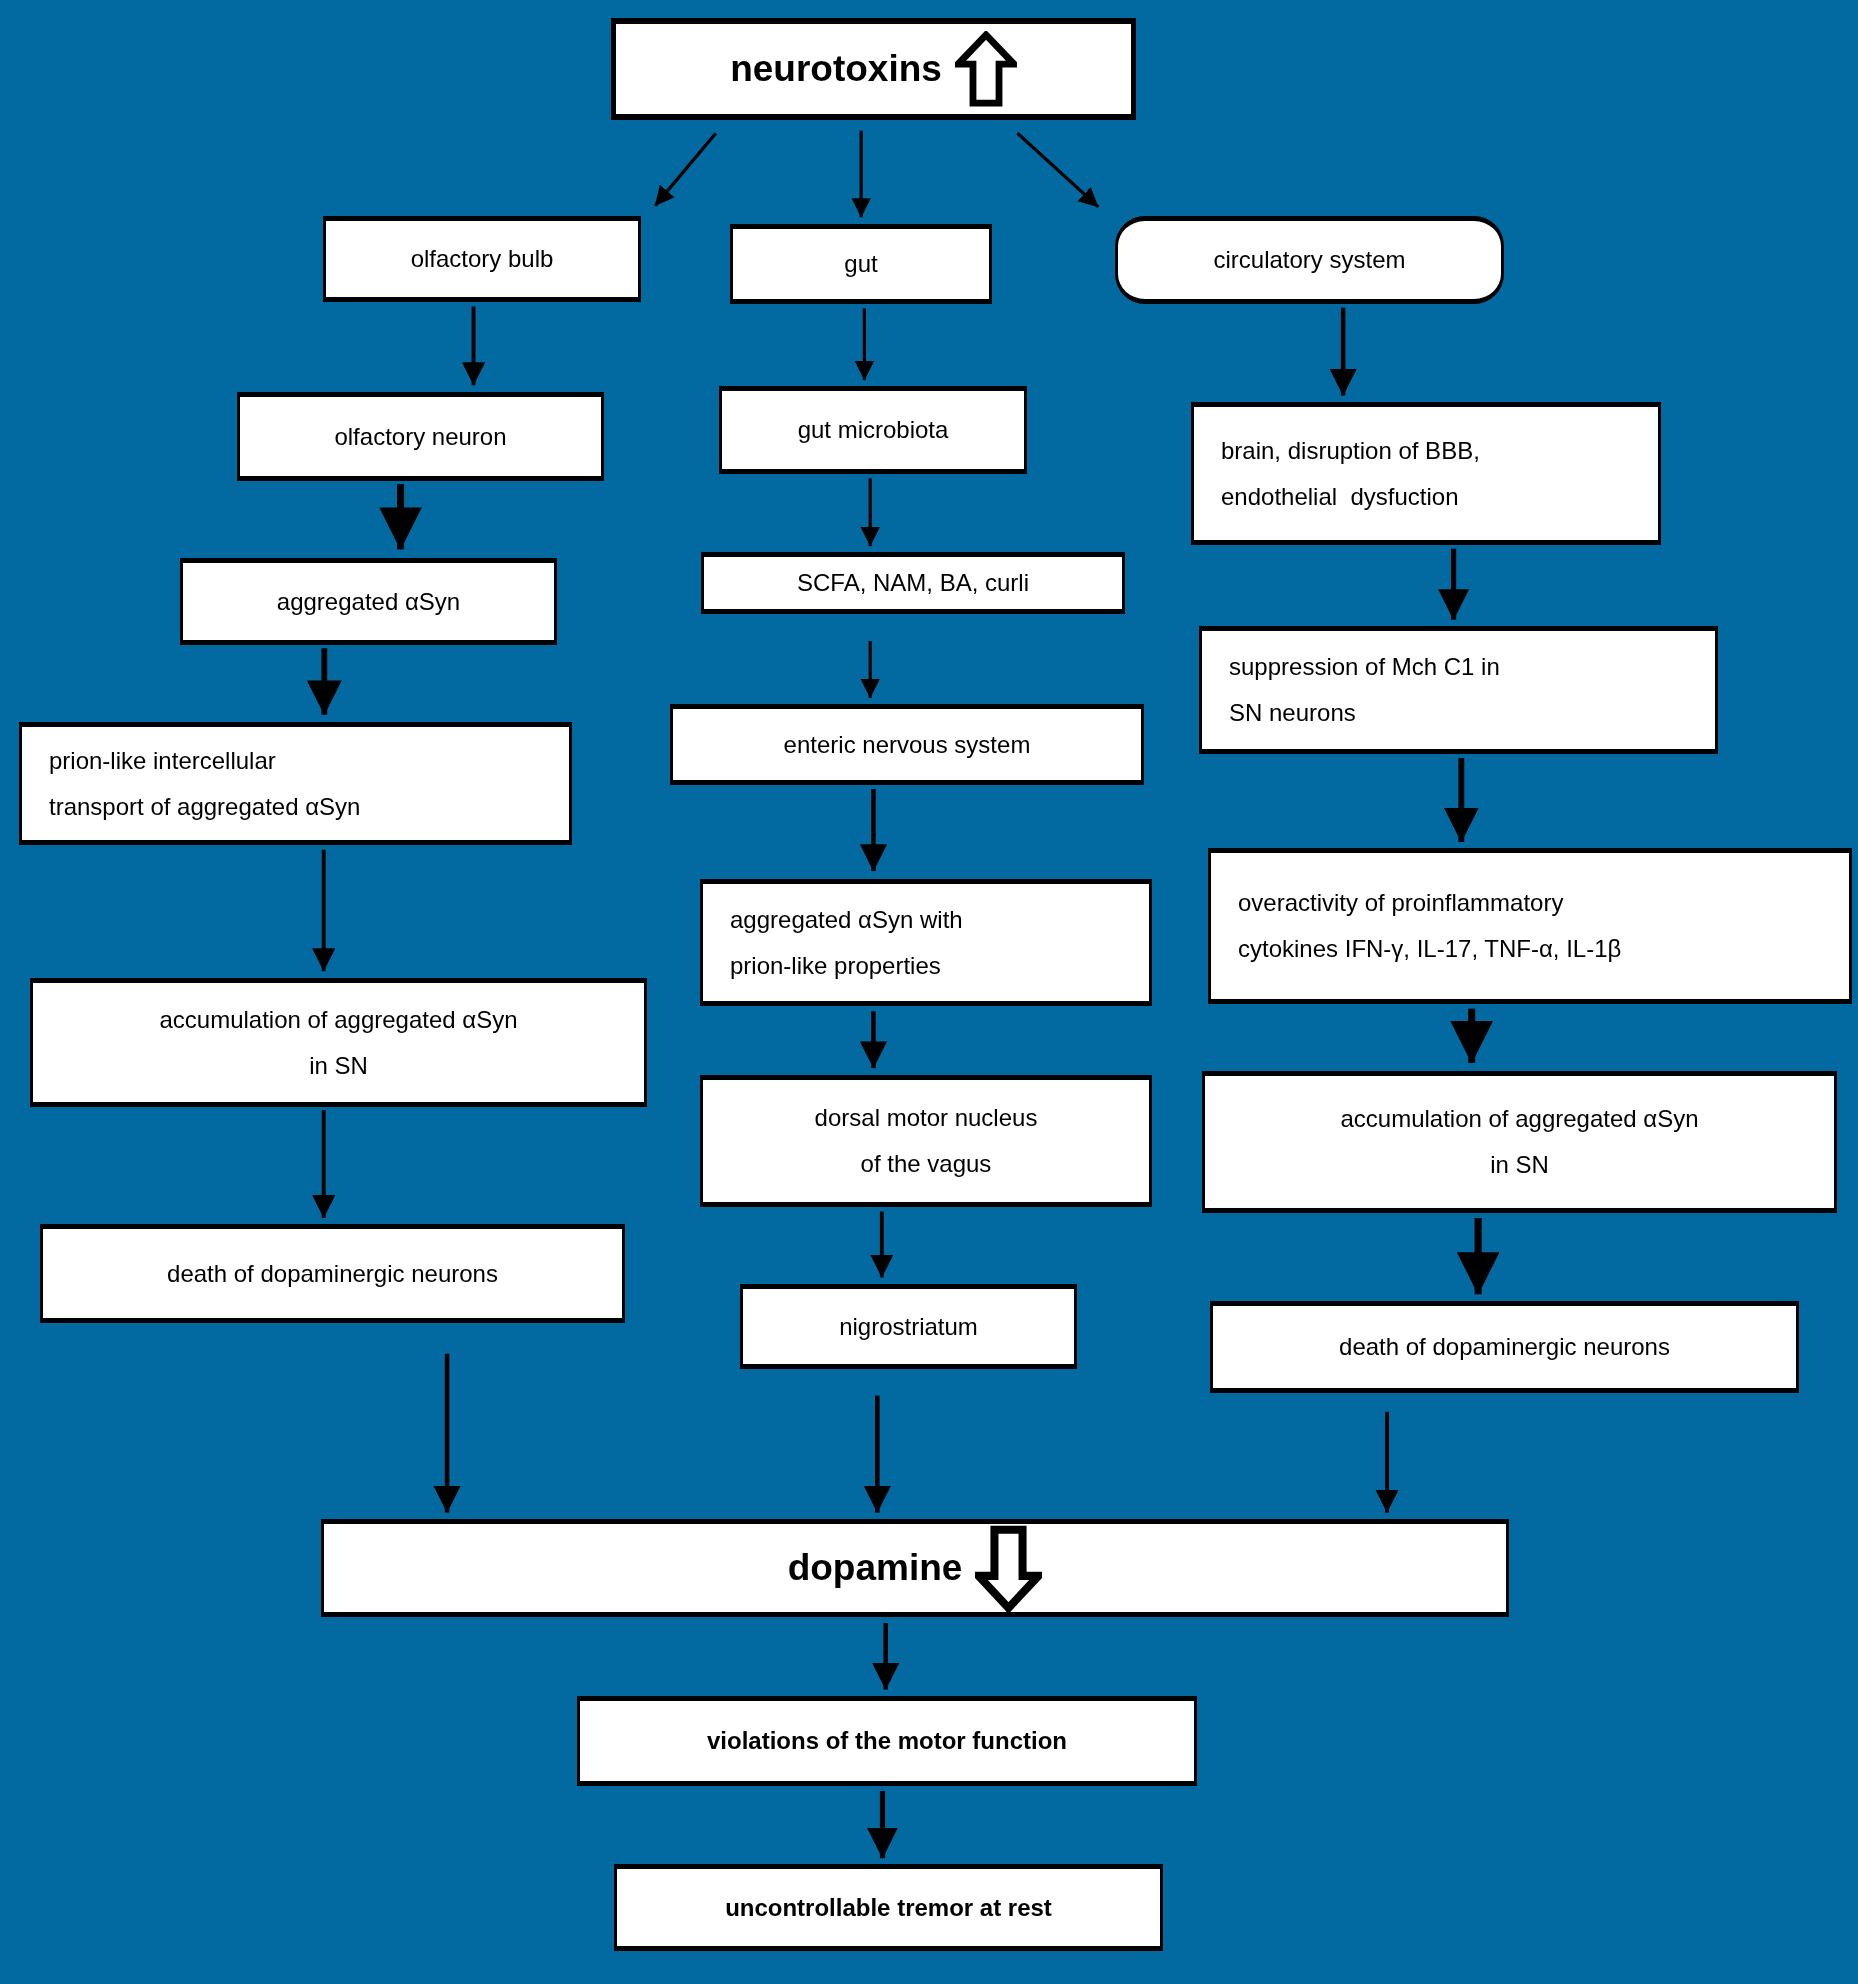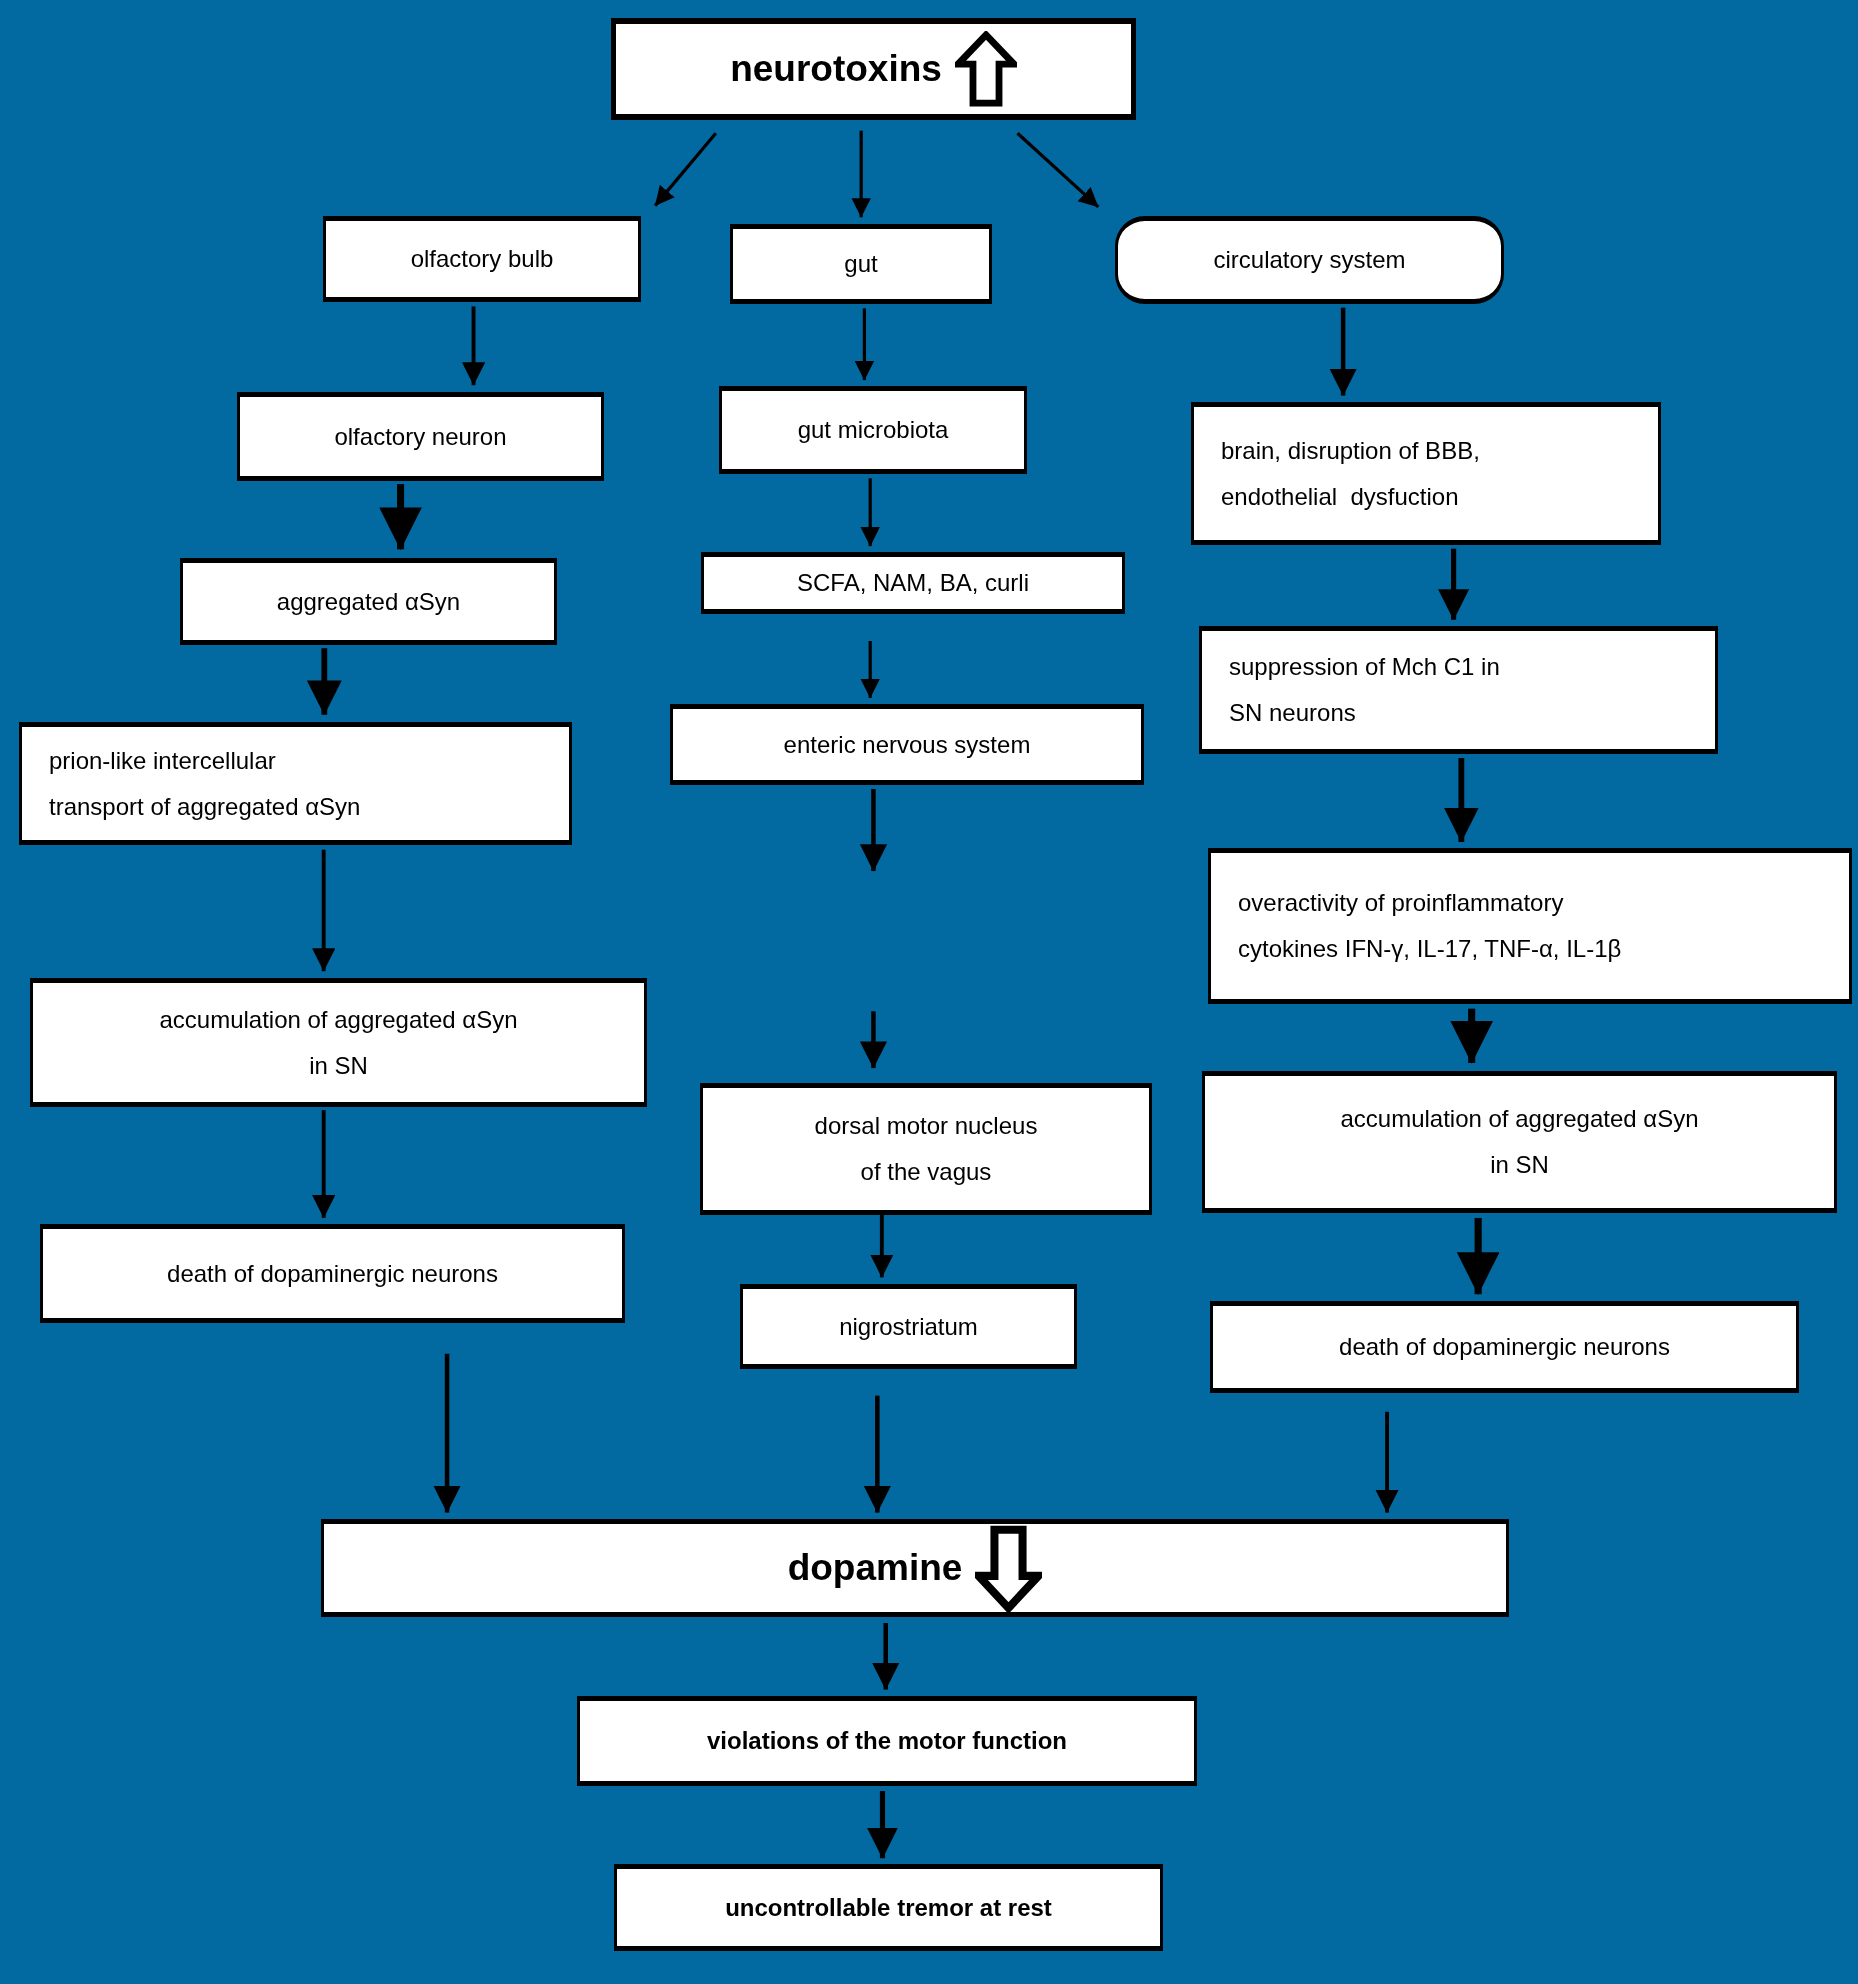--- a/index.html
+++ b/index.html
@@ -149,29 +149,33 @@
   </div>
   <div class="box align-left" style="left:1208px; top:848px; width:644px; height:156px;">
     <span class="label">overactivity of proinflammatory
 cytokines IFN-γ, IL-17, TNF-α, IL-1β</span>
   </div>
 
   <div class="box" style="left:30px; top:978px; width:617px; height:129px;">
     <span class="label">accumulation of aggregated αSyn
 in SN</span>
   </div>
+  <div class="box align-left" style="left:700px; top:879px; width:452px; height:127px;">
+    <span class="label">aggregated αSyn with
+prion-like properties</span>
+  </div>
   <div class="box" style="left:1202px; top:1071px; width:635px; height:142px;">
     <span class="label">accumulation of aggregated αSyn
 in SN</span>
   </div>
 
   <div class="box" style="left:40px; top:1224px; width:585px; height:99px;">
     <span class="label">death of dopaminergic neurons</span>
   </div>
-  <div class="box" style="left:700px; top:1075px; width:452px; height:132px;margin-top:8px;">
+  <div class="box" style="left:700px; top:1075px; width:452px; height:132px;">
     <span class="label">dorsal motor nucleus
 of the vagus</span>
   </div>
   <div class="box" style="left:1210px; top:1301px; width:589px; height:92px;">
     <span class="label">death of dopaminergic neurons</span>
   </div>
   <div class="box" style="left:740px; top:1284px; width:337px; height:85px;">
     <span class="label">nigrostriatum</span>
   </div>
 

